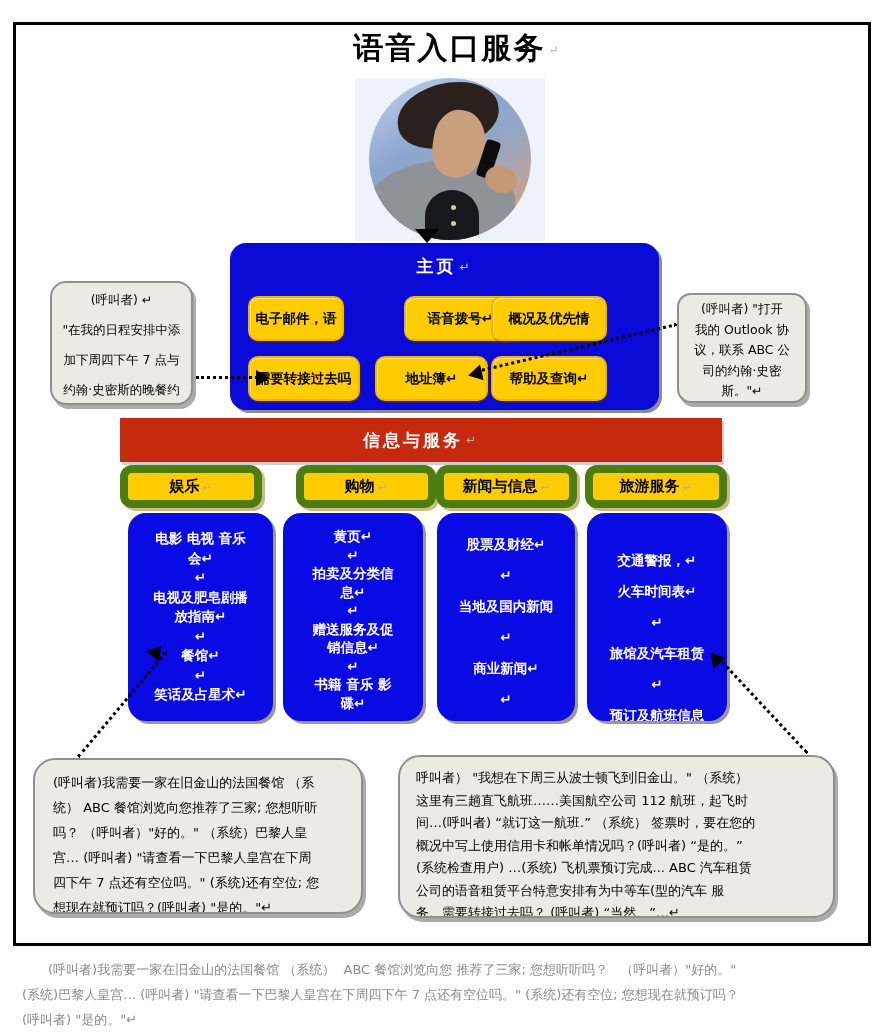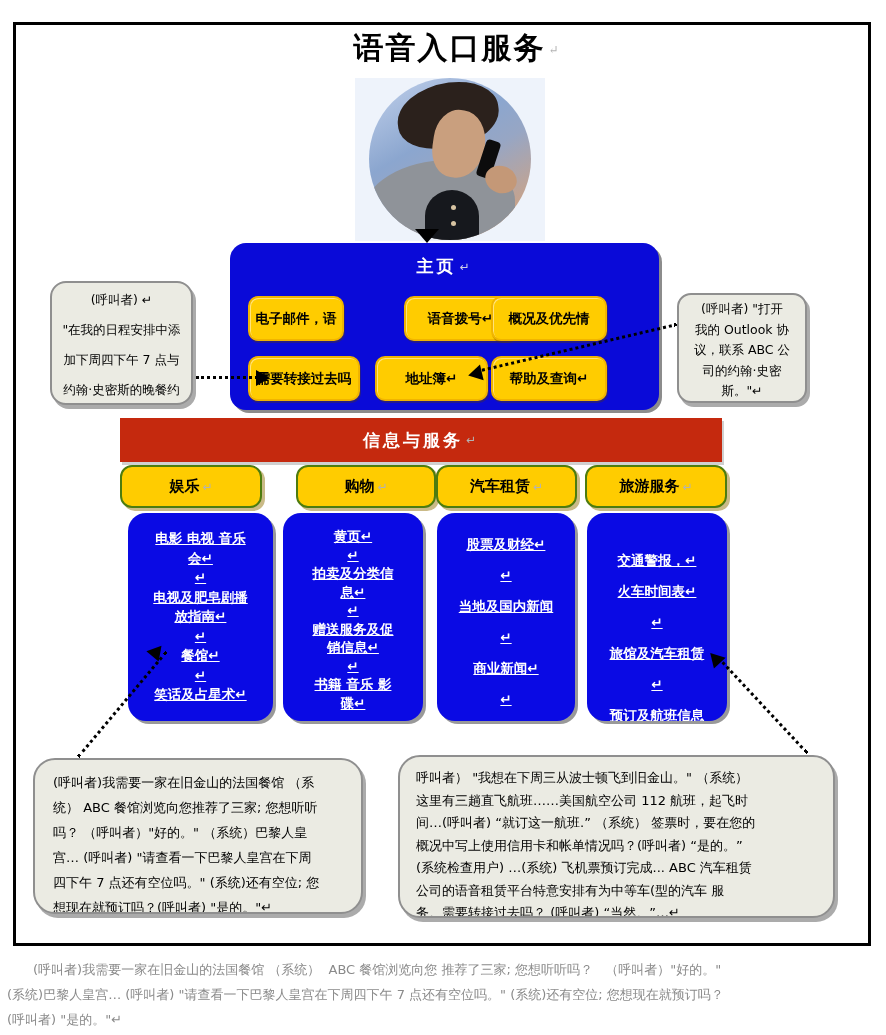--- a/index.html
+++ b/index.html
@@ -47,37 +47,37 @@
         line-height:20.5px;text-align:center;white-space:pre-line;padding-top:4px;}
   #bubble-bl{left:33px;top:758px;width:330px;height:156px;border-radius:22px;font-size:13px;
         line-height:25px;text-align:left;white-space:pre-line;padding:10px 18px;}
   #bubble-br{left:398px;top:755px;width:437px;height:163px;border-radius:22px;font-size:13px;
         line-height:22.5px;text-align:left;white-space:pre-line;padding:10px 16px;}
   
   #banner{left:120px;top:418px;width:602px;height:44px;background:#c5290e;color:#fff;display:flex;
         align-items:center;justify-content:center;font-size:17px;font-weight:bold;letter-spacing:3px;
         box-shadow:2px 3px 0 rgba(150,150,150,.45);}
   
-  .cat{position:absolute;top:465px;height:43px;background:#ffcc00;border:2px solid #4d7c0f;border-radius:12px;
+  .cat{position:absolute;top:465px;height:43px;background:#ffcc00;border:8px solid #4d7c0f;border-radius:12px;
         box-shadow:3px 3px 0 rgba(150,118,15,.5);display:flex;align-items:center;justify-content:center;
         font-size:15px;font-weight:bold;box-sizing:border-box;white-space:nowrap;overflow:hidden;}
   
   .lbox{position:absolute;top:513px;height:208px;background:#0a0ae4;border-radius:18px;color:#fff;
         box-shadow:3px 3px 0 rgba(70,70,70,.55);font-weight:bold;font-size:13.5px;text-align:center;
-        white-space:pre-line;overflow:hidden;box-sizing:border-box;text-decoration:underline;}
+        white-space:pre-line;overflow:hidden;box-sizing:border-box;}
   .lb1{line-height:19.5px;padding-top:16px;}
   .lb2{line-height:18.5px;padding-top:14px;}
   .lb3{line-height:31px;padding-top:16px;}
   .lb4{line-height:31px;padding-top:32px;}
   
   .dots{position:absolute;height:0;border-top:3px dotted #000;transform-origin:0 0;}
   .head{position:absolute;width:0;height:0;border-top:8px solid transparent;border-bottom:8px solid transparent;
         border-left:14px solid #000;}
   
-  #footer{left:7px;top:957px;width:848px;color:#8a8a8a;font-size:13px;line-height:25px;white-space:pre-wrap;}
+  #footer{left:22px;top:957px;width:848px;color:#8a8a8a;font-size:13px;line-height:25px;white-space:pre-wrap;}
 </style>
 </head>
 <body>
 
 <div id="stage">
 
   <div class="abs" id="frame"></div>
 
   <div class="abs" id="title"><span>语音入口服务</span><span class="ret">↵</span></div>
 
@@ -127,21 +127,21 @@
 
   <div class="cat" style="left:120px;width:142px;">
       <span>娱乐</span>
       <span class="ret">↵</span>
     </div>
   <div class="cat" style="left:296px;width:140px;">
       <span>购物</span>
       <span class="ret">↵</span>
     </div>
   <div class="cat" style="left:436px;width:141px;">
-      <span>汽车租赁</span>
+      <span>新闻与信息</span>
       <span class="ret">↵</span>
     </div>
   <div class="cat" style="left:585px;width:142px;">
       <span>旅游服务</span>
       <span class="ret">↵</span>
     </div>
 
   <div class="lbox lb1" style="left:128px;width:145px;">电影 电视 音乐
 会↵
 ↵

